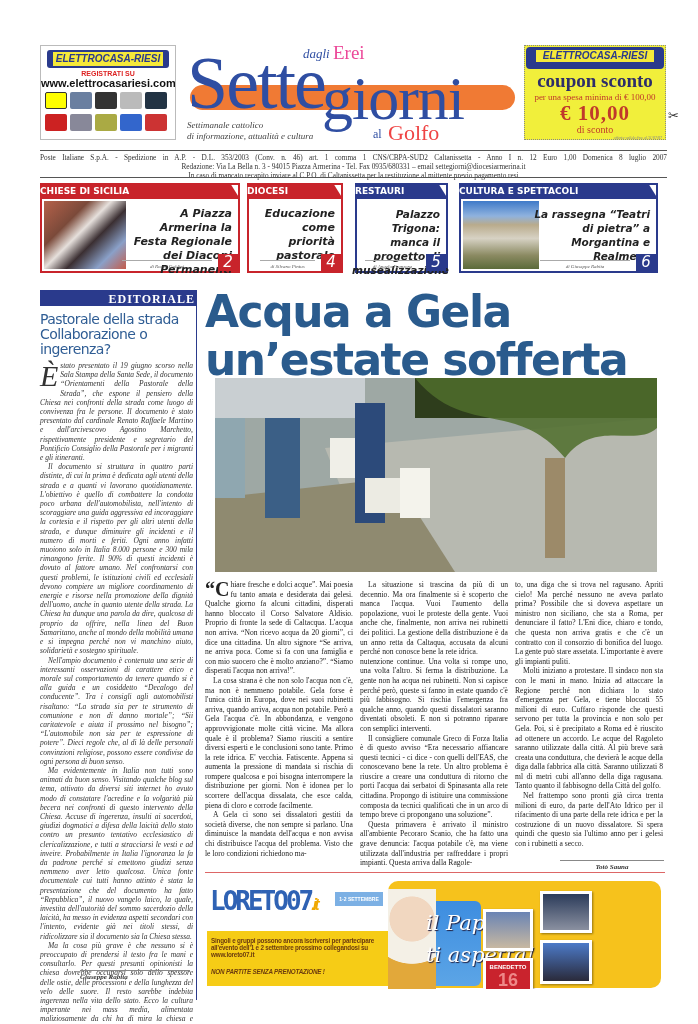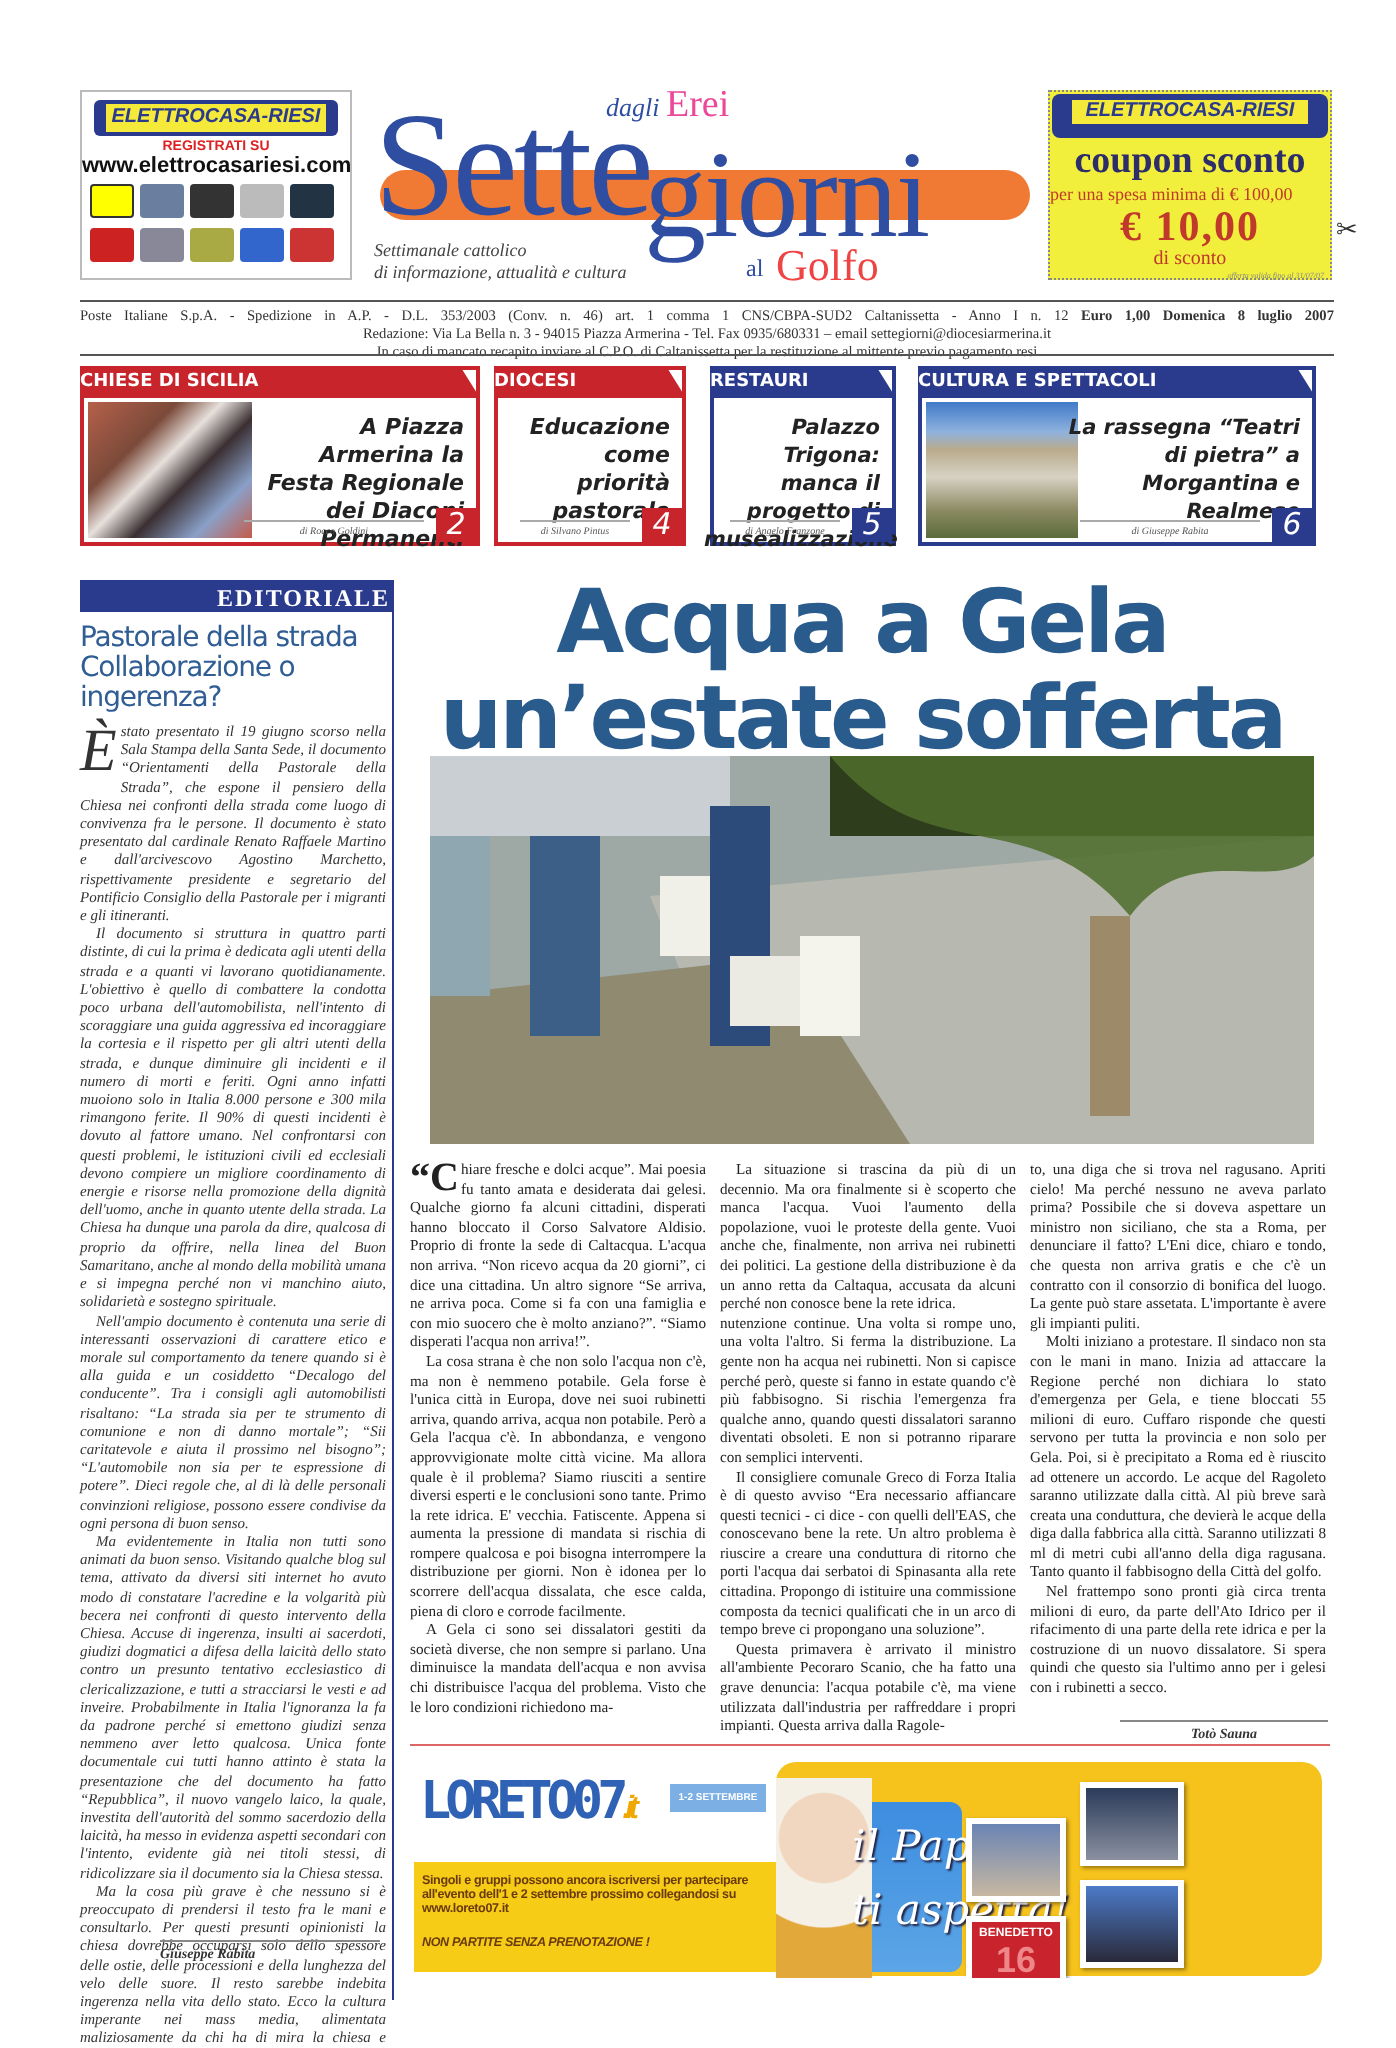--- a/index.html
+++ b/index.html
@@ -32,50 +32,50 @@
 .mast .dagli{position:absolute;left:118px;top:6px;font:italic 13px "Liberation Serif",serif;color:#2f4ea2}
 .mast .erei{position:absolute;left:148px;top:2px;font:normal 19px "Liberation Serif",serif;color:#ec4899}
 .mast .al{position:absolute;left:188px;top:87px;font:normal 12px "Liberation Serif",serif;color:#2f4ea2}
 .mast .golfo{position:absolute;left:203px;top:80px;font:normal 22px "Liberation Serif",serif;color:#ef4444}
 .mast .sub{position:absolute;left:2px;top:80px;font:italic 9px "Liberation Serif",serif;color:#444;line-height:11px}
 
 .coupon{left:524px;top:45px;width:142px;height:95px;border:1px dotted #888;background:#f1ef3b}
 .coupon .brand{margin:1px;height:22px;background:#2a3a8c;border-radius:4px;position:relative}
 .coupon .brand span{position:absolute;left:10px;right:10px;top:3px;height:12px;background:#f5e93a;color:#2a3a8c;font:italic bold 10px "Liberation Sans",sans-serif;text-align:center;line-height:12px}
 .coupon .t1{font:bold 19px "Liberation Serif",serif;color:#2d2d6a;text-align:center;line-height:22px}
-.coupon .t2{font:9px "Liberation Serif",serif;color:#c0392b;text-align:left;line-height:11px}
+.coupon .t2{font:9px "Liberation Serif",serif;color:#c0392b;text-align:center;line-height:11px}
 .coupon .t3{font:bold 21px "Liberation Serif",serif;color:#c0392b;text-align:center;line-height:21px;letter-spacing:1px}
 .coupon .t4{font:10px "Liberation Serif",serif;color:#c0392b;text-align:center;line-height:11px}
 .coupon .t5{font:italic 4px "Liberation Serif",serif;color:#888;text-align:right;padding-right:3px}
 .scissors{left:668px;top:108px;font:13px "DejaVu Sans",sans-serif;color:#333}
 
 .info{left:40px;top:150px;width:627px;border-top:1px solid #555;padding-top:2px;font:7.3px "Liberation Serif",serif;text-align:center;line-height:9px;color:#333}
 .info .l1{text-align:justify;text-align-last:justify}
-.info b{font-weight:bold}
+.info b{font-weight:normal}
 .rule{left:40px;top:177px;width:627px;height:1px;background:#555}
 
 .teaser{top:183px;height:90px;border:2px solid;background:#fff}
 .teaser .tab{position:absolute;left:-2px;top:-2px;height:16px;color:#fff;font:bold 9px "DejaVu Sans",sans-serif;line-height:16px;padding-left:0}
 .teaser .tab:after{content:"";position:absolute;right:-10px;top:0;border-left:10px solid;border-top:16px solid transparent;border-left-color:inherit}
 .teaser .title{position:absolute;right:6px;top:22px;font:italic bold 11px "DejaVu Sans",sans-serif;text-align:right;line-height:14px;color:#222}
 .teaser .byline{position:absolute;bottom:2px;right:26px;font:italic 5px "Liberation Serif",serif;color:#555;border-top:1px solid #aaa;padding-top:3px;width:60%;text-align:center}
 .teaser .num{position:absolute;right:0;bottom:0;width:20px;height:17px;color:#fff;font:italic 15px "DejaVu Sans",sans-serif;text-align:center;line-height:17px}
 .teaser .photo{position:absolute;left:2px;top:16px;bottom:2px}
 .red{border-color:#c8242b}.red .tab,.red .num{background:#c8242b}.red .tab{border-left-color:#c8242b}
 .blue{border-color:#2a3a8c}.blue .tab,.blue .num{background:#2a3a8c}.blue .tab{border-left-color:#2a3a8c}
 
 .edit{left:40px;top:290px;width:157px;height:710px;border-right:1px solid #2a3a8c}
 .edit .hdr{height:16px;background:#2a3a8c;color:#fff;font:bold 12px "Liberation Serif",serif;text-align:right;line-height:16px;letter-spacing:1px;border:1px solid #2a3a8c}
 .edit .head{margin-top:6px;font:14px "DejaVu Sans",sans-serif;color:#2f5d94;line-height:15px;letter-spacing:-.6px}
 .edit .body{margin-top:4px;font:italic 7.5px "Liberation Serif",serif;line-height:9.2px;text-align:justify;color:#333;padding-right:3px}
 .edit .body p{text-indent:8px}
 .edit .cap{float:left;font:italic 30px "Liberation Serif",serif;line-height:26px;margin:2px 2px 0 0}
 .edit .sign{position:absolute;right:6px;top:680px;font:italic bold 7px "Liberation Serif",serif;color:#333;border-top:1px solid #888;padding-top:2px;width:110px;text-align:left}
 
-.headline{left:205px;top:288px;width:452px;text-align:center;font:bold 44px "DejaVu Sans",sans-serif;color:#2a5b8d;line-height:48px;letter-spacing:-1.5px}
+.headline{left:205px;top:288px;width:452px;text-align:left;font:bold 44px "DejaVu Sans",sans-serif;color:#2a5b8d;line-height:48px;letter-spacing:-1.5px}
 .photo-main{left:215px;top:378px;width:442px;height:194px;overflow:hidden}
 .cols{left:205px;top:580px;width:460px;height:270px}
 .col{position:absolute;top:0;width:148px;font:7.6px "Liberation Serif",serif;line-height:9.6px;text-align:justify;color:#222}
 .col p{text-indent:8px}
 .col .q{float:left;font:bold 20px "Liberation Serif",serif;line-height:18px;margin-right:1px}
 .sign2{left:560px;top:860px;font:italic bold 7px "Liberation Serif",serif;color:#333;width:104px;border-top:1px solid #888;text-align:center;padding-top:2px}
 .redline{left:205px;top:872px;width:460px;height:1px;background:#d66}
 
 .ad-bottom{left:205px;top:876px;width:458px;height:113px;overflow:hidden}
 .loreto{position:absolute;left:2px;top:0;width:180px;height:113px;background:#fff}

